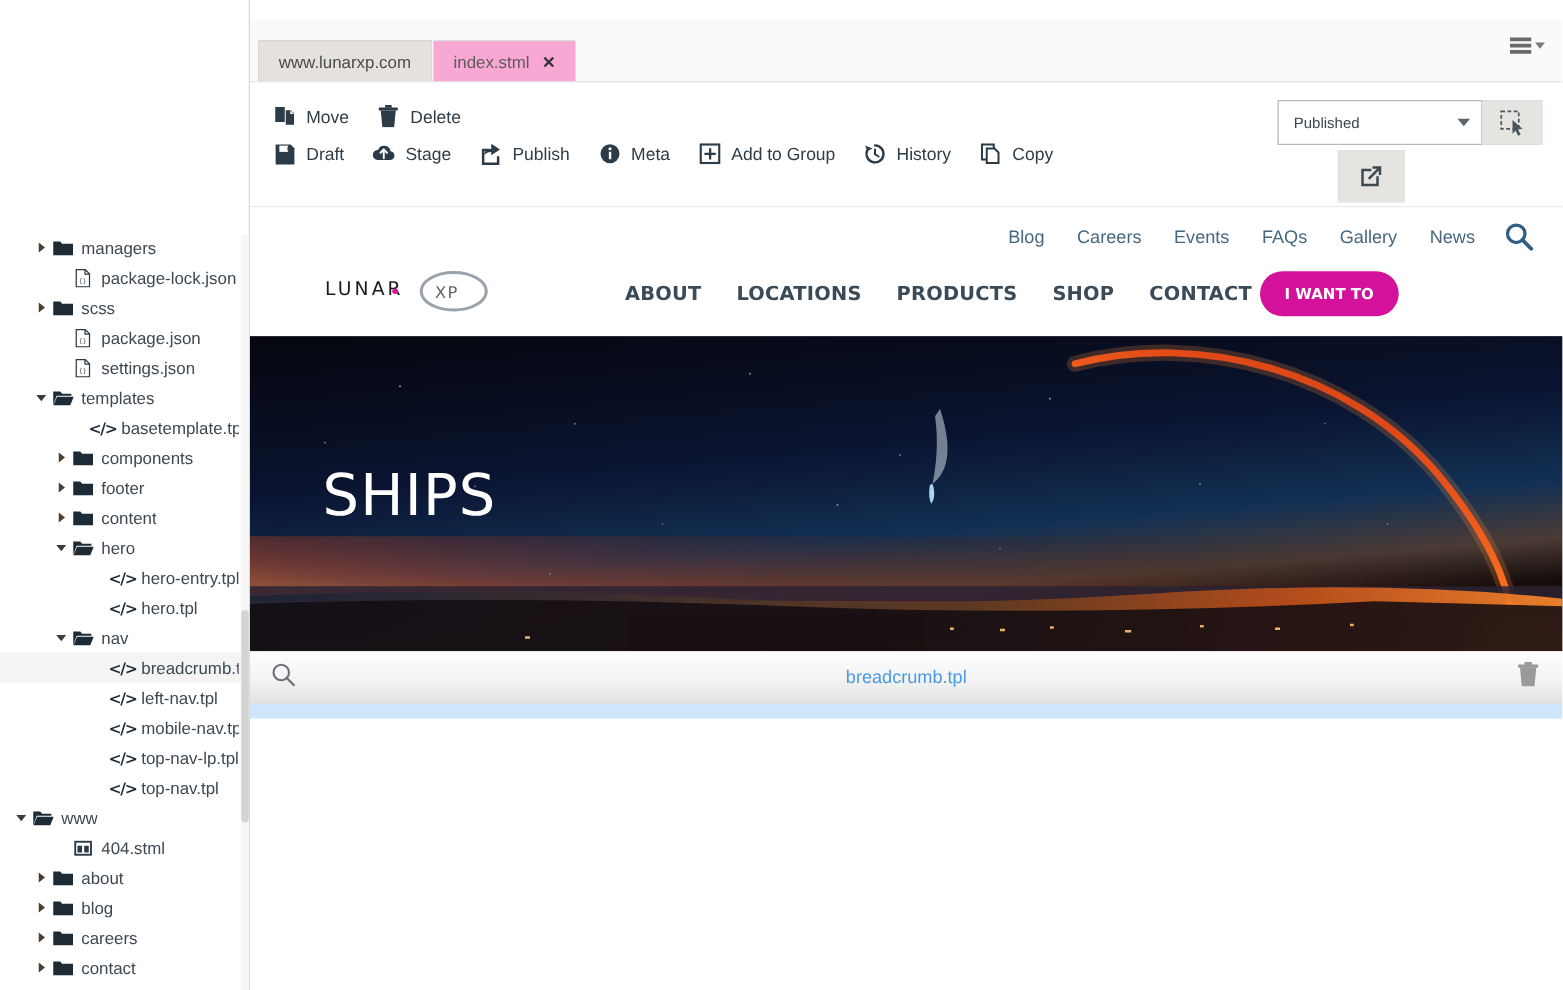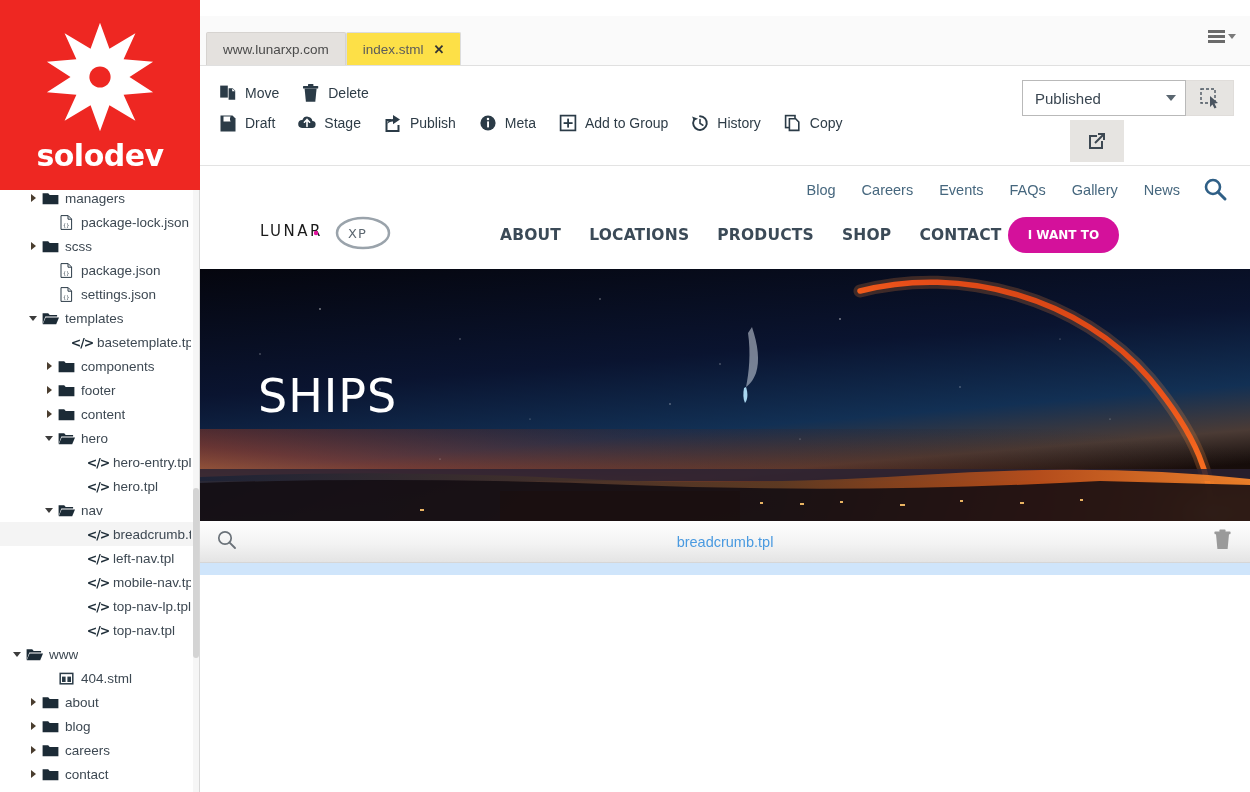--- a/index.html
+++ b/index.html
@@ -95,21 +95,21 @@
     position: relative;
   }
   .tab {
     height: 33px; display: flex; align-items: center;
     padding: 0 16px; font-size: 13.5px;
     border: 1px solid #dcdcdc; border-bottom: none;
     margin-left: 6px;
     border-radius: 2px 2px 0 0;
   }
   .tab.inactive { background: #e4e1de; color: #4b4b4b; border-color:#d6d3d0; }
-  .tab.active { background: #fde047; color: #5b5b5b; margin-left: 0; position: relative; z-index: 2; }
+  .tab.active { background: #f9a8d4; color: #5b5b5b; margin-left: 0; position: relative; z-index: 2; }
   .tab .closex {
     margin-left: 10px; font-size: 13px; font-weight: bold;
     color: #333; cursor: pointer;
   }
   .hamburger {
     position: absolute; right: 14px; top: 14px;
     display: flex; align-items: center; gap: 3px;
   }
   .ham-lines { display: flex; flex-direction: column; gap: 2px; }
   .ham-lines span { display:block; width: 17px; height: 3px; background: #6a6a6a; }
@@ -135,21 +135,21 @@
   }
   .tb-item .tbi { width: 20px; height:18px; margin-right: 7px; display:flex;align-items:center;justify-content:center; }
   .status-wrap {
     position: absolute; top: 14px; right: 16px;
     display: flex; flex-direction: column; align-items: flex-end;
   }
   .status-row { display:flex; }
   .select-box {
     width: 164px; height: 36px; border: 1px solid #b9b9b9;
     background: #fff; display:flex; align-items:center; justify-content:space-between;
-    padding: 0 9px 0 12px; font-size: 15px; color: #3a4651;
+    padding: 0 9px 0 12px; font-size: 12px; color: #3a4651;
   }
   .sel-caret {
     width:0;height:0;border-top:6px solid #5a6670;
     border-left:5px solid transparent;border-right:5px solid transparent;
   }
   .sq-btn {
     width: 48px; height: 36px; background: #e6e4e1;
     display:flex; align-items:center; justify-content:center;
     border: 1px solid #e0ddda; border-left: none;
   }
@@ -494,27 +494,20 @@
             </svg>
           </div>
           <span class="tlabel">contact</span>
         </div>
       </div>
 
     <div class="tree-scroll-track">
       <div class="tree-scroll-thumb"></div>
     </div>
 
-    <div class="logo-box">
-      <svg class="logo-star" viewBox="0 0 100 100">
-        <path fill="#ffffff" d="M50 4 L58 26 L80 13 L70 35 L95 37 L75 50 L95 63 L70 65 L80 87 L58 74 L50 96 L42 74 L20 87 L30 65 L5 63 L25 50 L5 37 L30 35 L20 13 L42 26 Z"></path>
-        <circle cx="50" cy="50" r="9" fill="#ee2722"></circle>
-      </svg>
-      <div class="logo-word">solodev</div>
-    </div>
   </div>
 
   <div class="main">
 
     <div class="tabbar">
       <div class="tab inactive">
         <span>www.lunarxp.com</span>
       </div>
       <div class="tab active">
         <span>index.stml</span>

